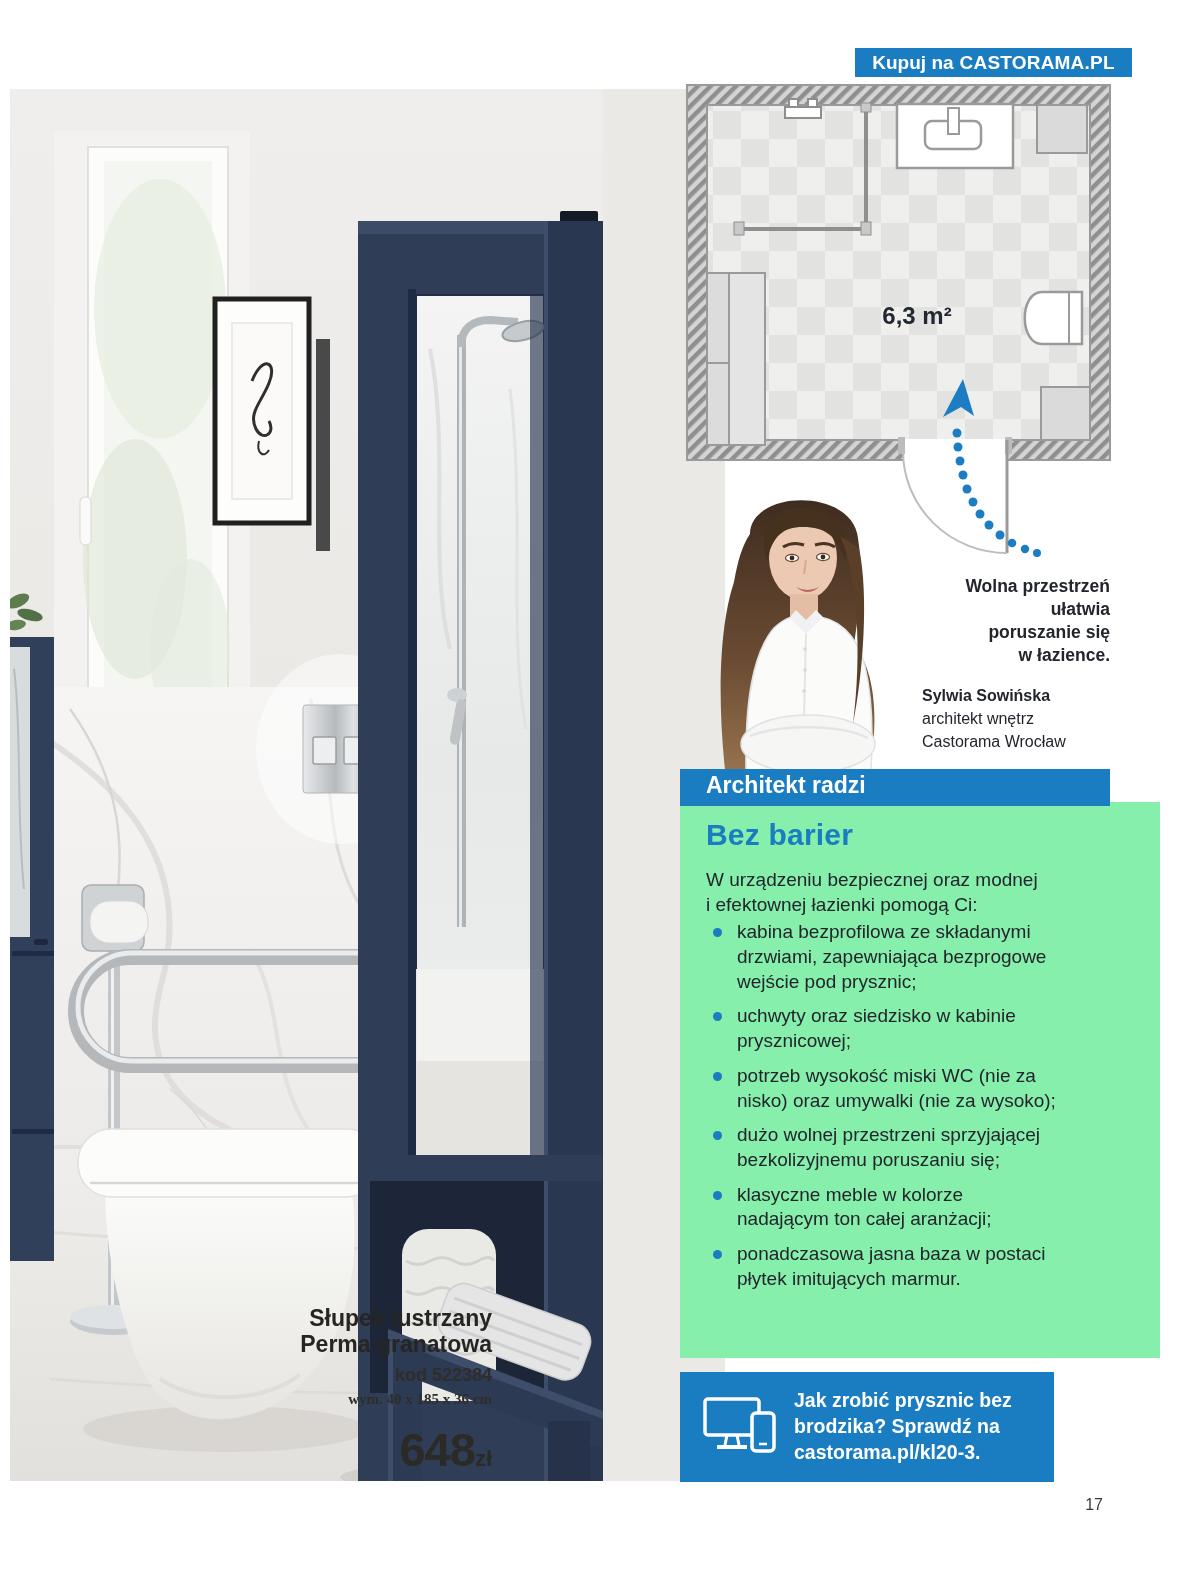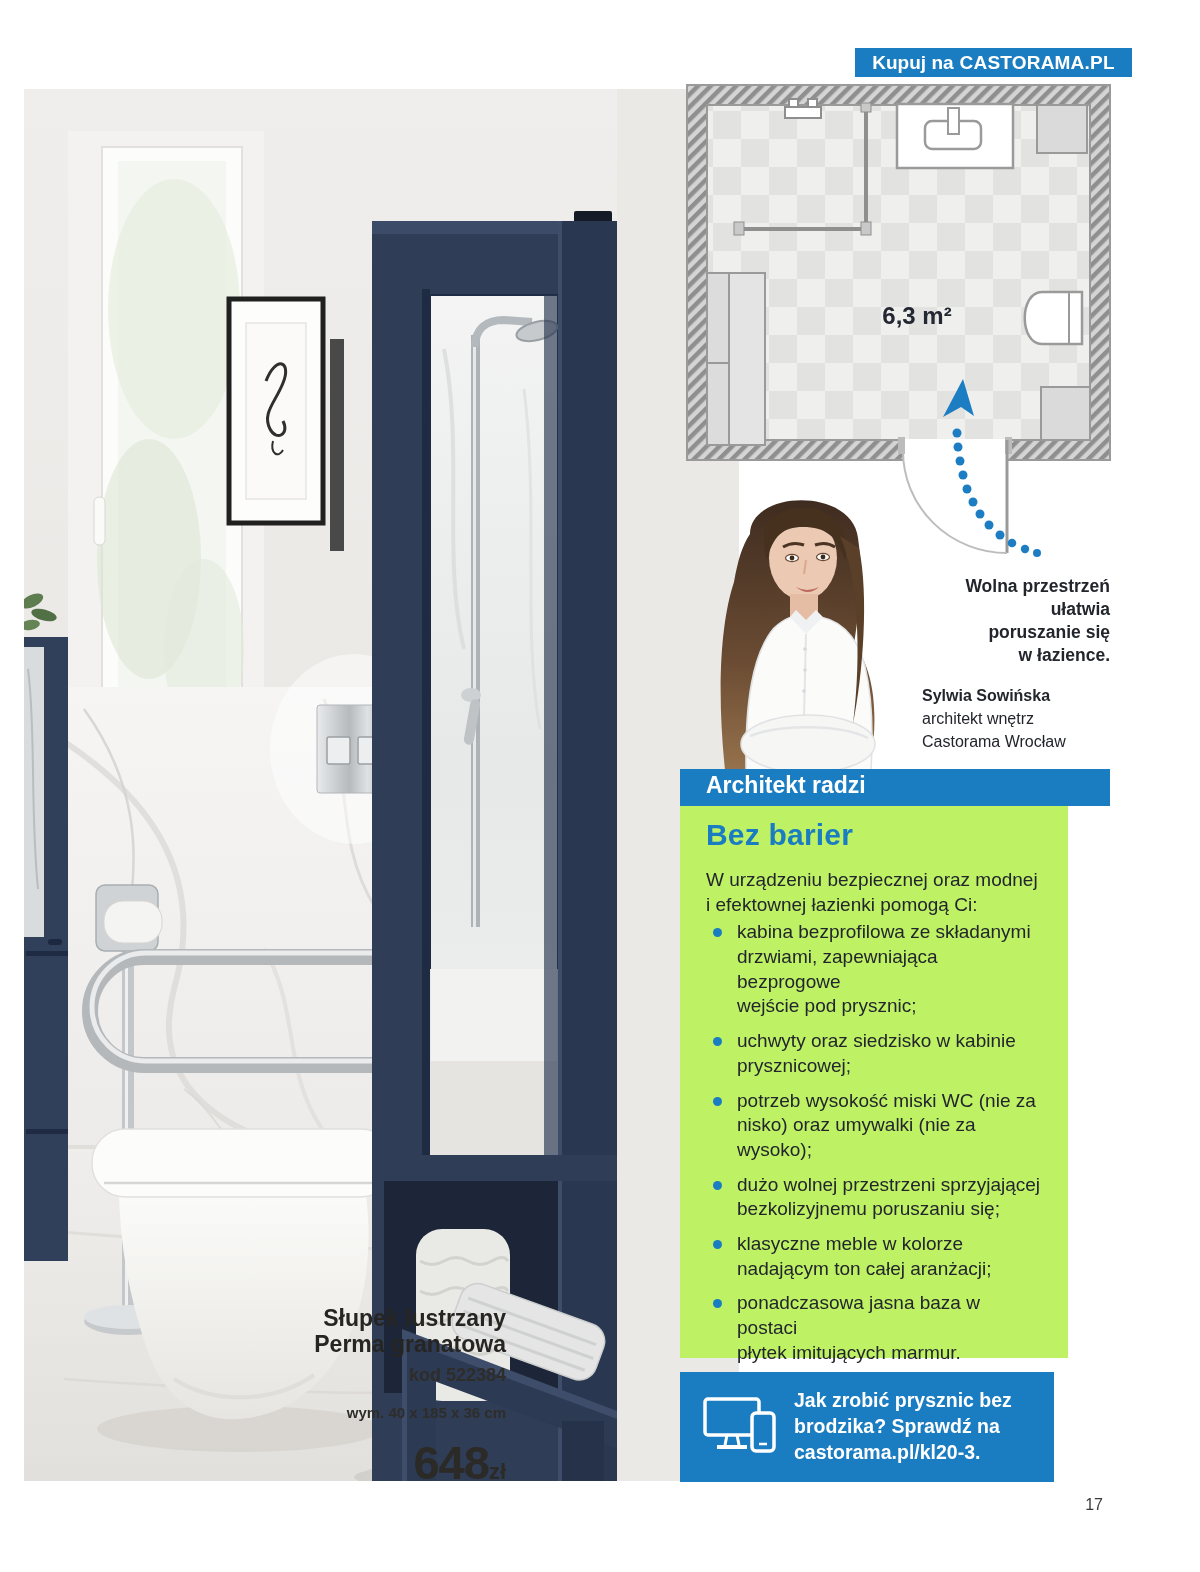--- a/index.html
+++ b/index.html
@@ -1,45 +1,45 @@
 <!DOCTYPE html>
 <html><head>
 <meta charset="utf-8">
 <title>Katalog</title>
 <style>
   html,body{margin:0;padding:0;}
   body{width:1200px;height:1572px;background:#ffffff;position:relative;overflow:hidden;
        font-family:"Liberation Sans",sans-serif;color:#23252c;}
   .abs{position:absolute;}
   
-  .photo{left:24px;top:89px;width:715px;height:1392px;overflow:hidden;background:#ebe9e6;}
+  .photo{left:10px;top:89px;width:715px;height:1392px;overflow:hidden;background:#ebe9e6;}
   .product{right:233px;top:1216px;text-align:right;color:#2e2d2a;}
   .product .pname{font-size:23px;font-weight:bold;line-height:1.15;color:#262522;}
   .product .pcode{font-size:18px;font-weight:bold;margin-top:7px;}
-  .product .pdim{font-size:15px;font-weight:bold;margin-top:18px;}
+  .product .pdim{font-size:15px;font-weight:bold;margin-top:5px;font-family:Liberation Serif, serif;}
   .product .pprice{margin-top:14px;}
   .product .pval{font-size:47px;font-weight:bold;letter-spacing:-1px;color:#2b2a26;}
   .product .pcur{font-size:22px;font-weight:bold;color:#2b2a26;}
   
   .kupuj{left:855px;top:48px;width:277px;height:29px;background:#1b7dc1;color:#fff;
          display:flex;align-items:center;justify-content:center;font-size:19px;}
   .kupuj .pre{font-weight:600;margin-right:6px;}
   .kupuj .brand{font-weight:800;letter-spacing:.2px;}
   .plan{left:685px;top:83px;width:427px;height:495px;}
   .person{left:690px;top:474px;width:218px;height:296px;z-index:3;}
   .freenote{right:90px;top:575px;width:280px;text-align:right;font-weight:bold;
             font-size:17.5px;line-height:1.32;color:#23252c;z-index:4;}
   .freenote span{display:block;}
   .author{left:922px;top:684px;font-size:16px;line-height:1.45;color:#23252c;z-index:4;}
   .author .aname{font-weight:bold;}
   .author span{display:block;}
   .advbanner{left:680px;top:769px;width:430px;height:37px;background:#1b7dc1;color:#fff;
              font-weight:bold;font-size:23px;line-height:33px;padding-left:26px;
              box-sizing:border-box;z-index:5;}
-  .panel{left:680px;top:802px;width:388px;height:556px;background:#bef264;box-sizing:border-box;
+  .panel{left:680px;top:802px;width:480px;height:556px;background:#86efac;box-sizing:border-box;
          padding:16px 24px 0 26px;}
   .panel h2{margin:0 0 16px 0;font-size:30px;color:#1b7dc1;letter-spacing:.2px;}
   .intro{font-size:19px;line-height:1.3;margin-bottom:3px;color:#23252c;}
   .intro span{display:block;}
   ul.bullets{list-style:none;margin:0;padding:0;}
   ul.bullets li{position:relative;padding-left:31px;font-size:19px;line-height:1.3;
                 margin-bottom:10px;color:#23252c;}
   ul.bullets li .dot{position:absolute;left:7px;top:8px;width:9px;height:9px;border-radius:50%;
                      background:#1b7dc1;}
   ul.bullets li span.bl{display:block;}

